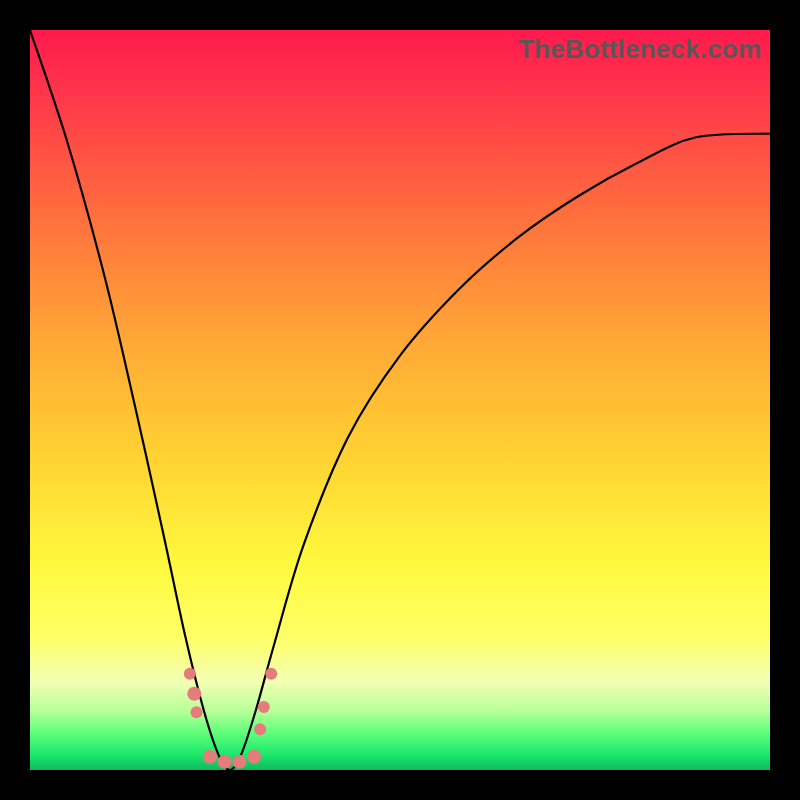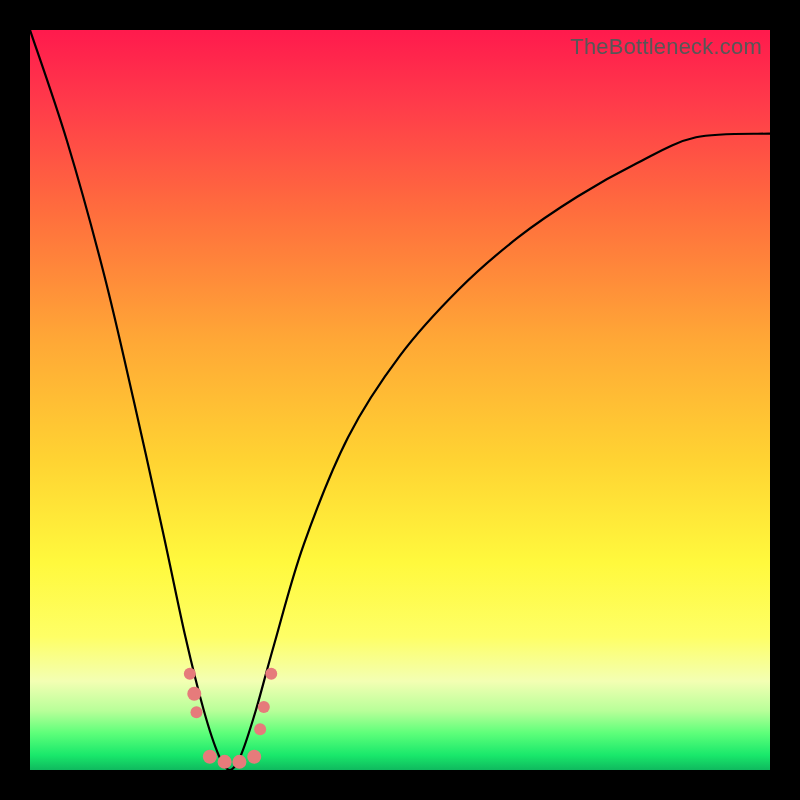--- a/index.html
+++ b/index.html
@@ -36,23 +36,23 @@
       #5eff7a 95%,
       #19e86b 98%,
       #0fb95e 100%
     );
   }
   .watermark {
     position: absolute;
     top: 4px;
     right: 8px;
     color: #575757;
-    font-size: 22px;
+    font-size: 26px;
     letter-spacing: 0.2px;
-    font-weight: 400;
+    font-weight: 700;
     user-select: none;
     text-align: center;
   }
   svg.curve {
     position: absolute;
     inset: 0;
     width: 100%;
     height: 100%;
   }
 </style>

